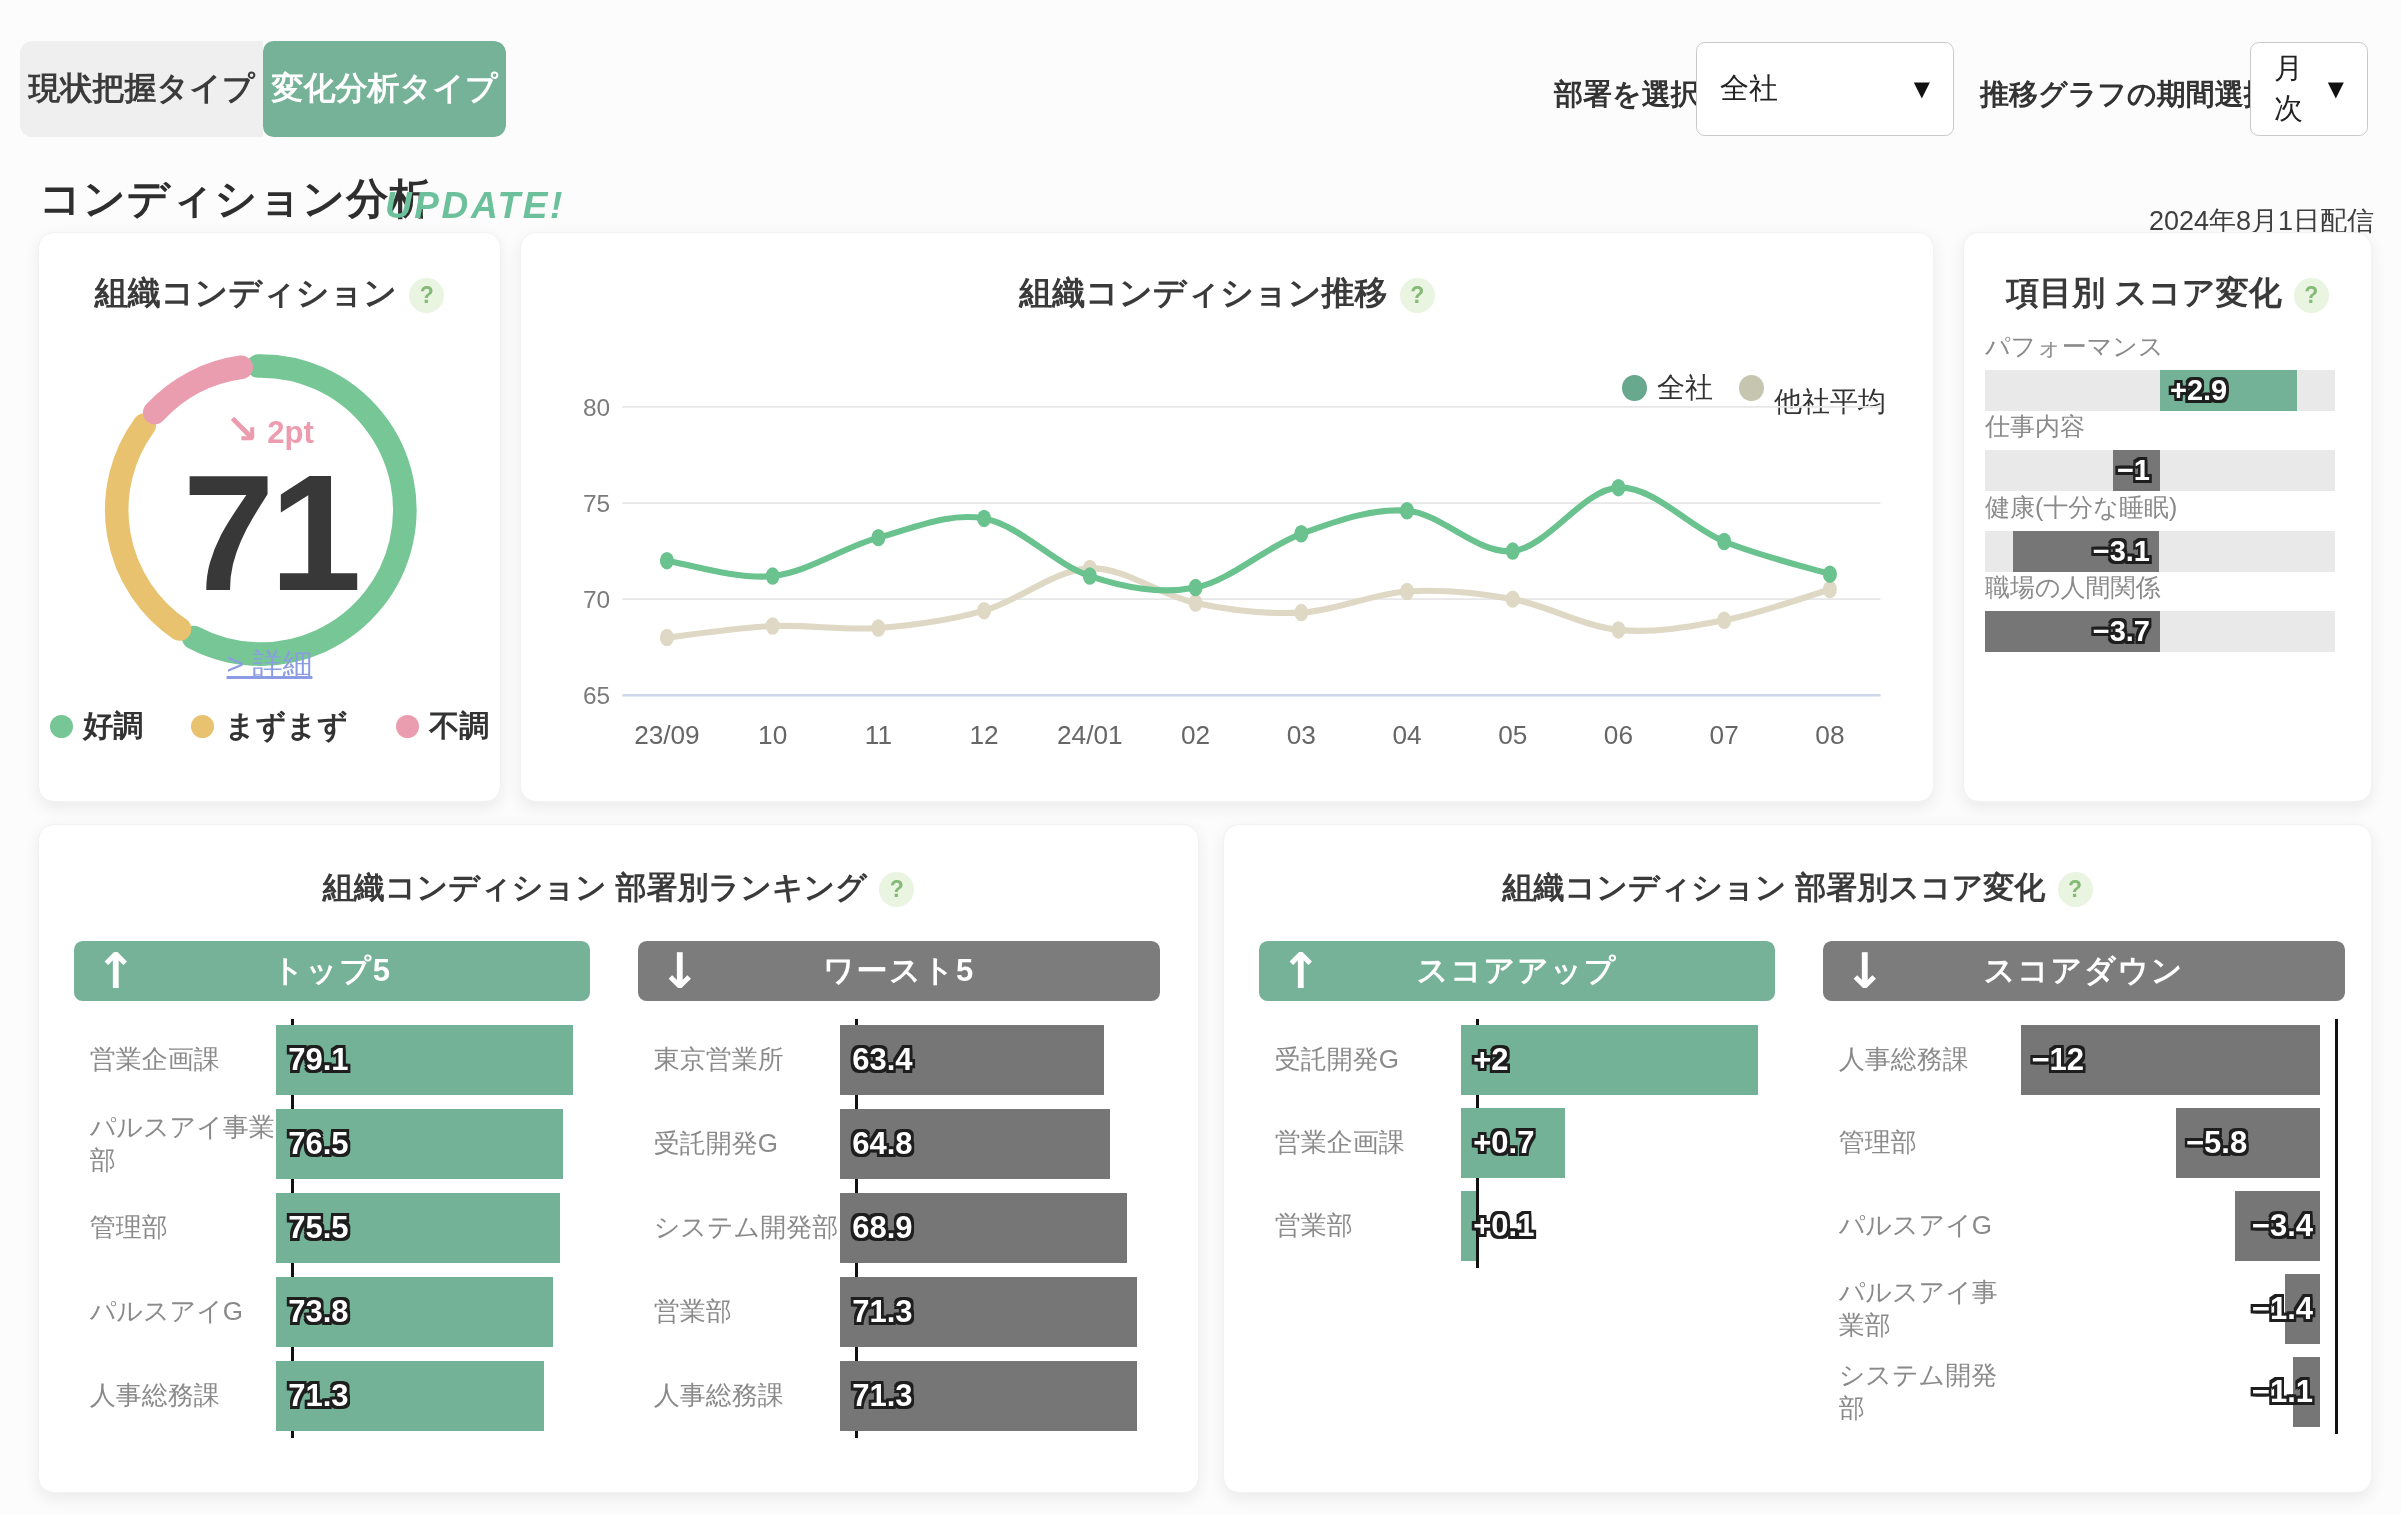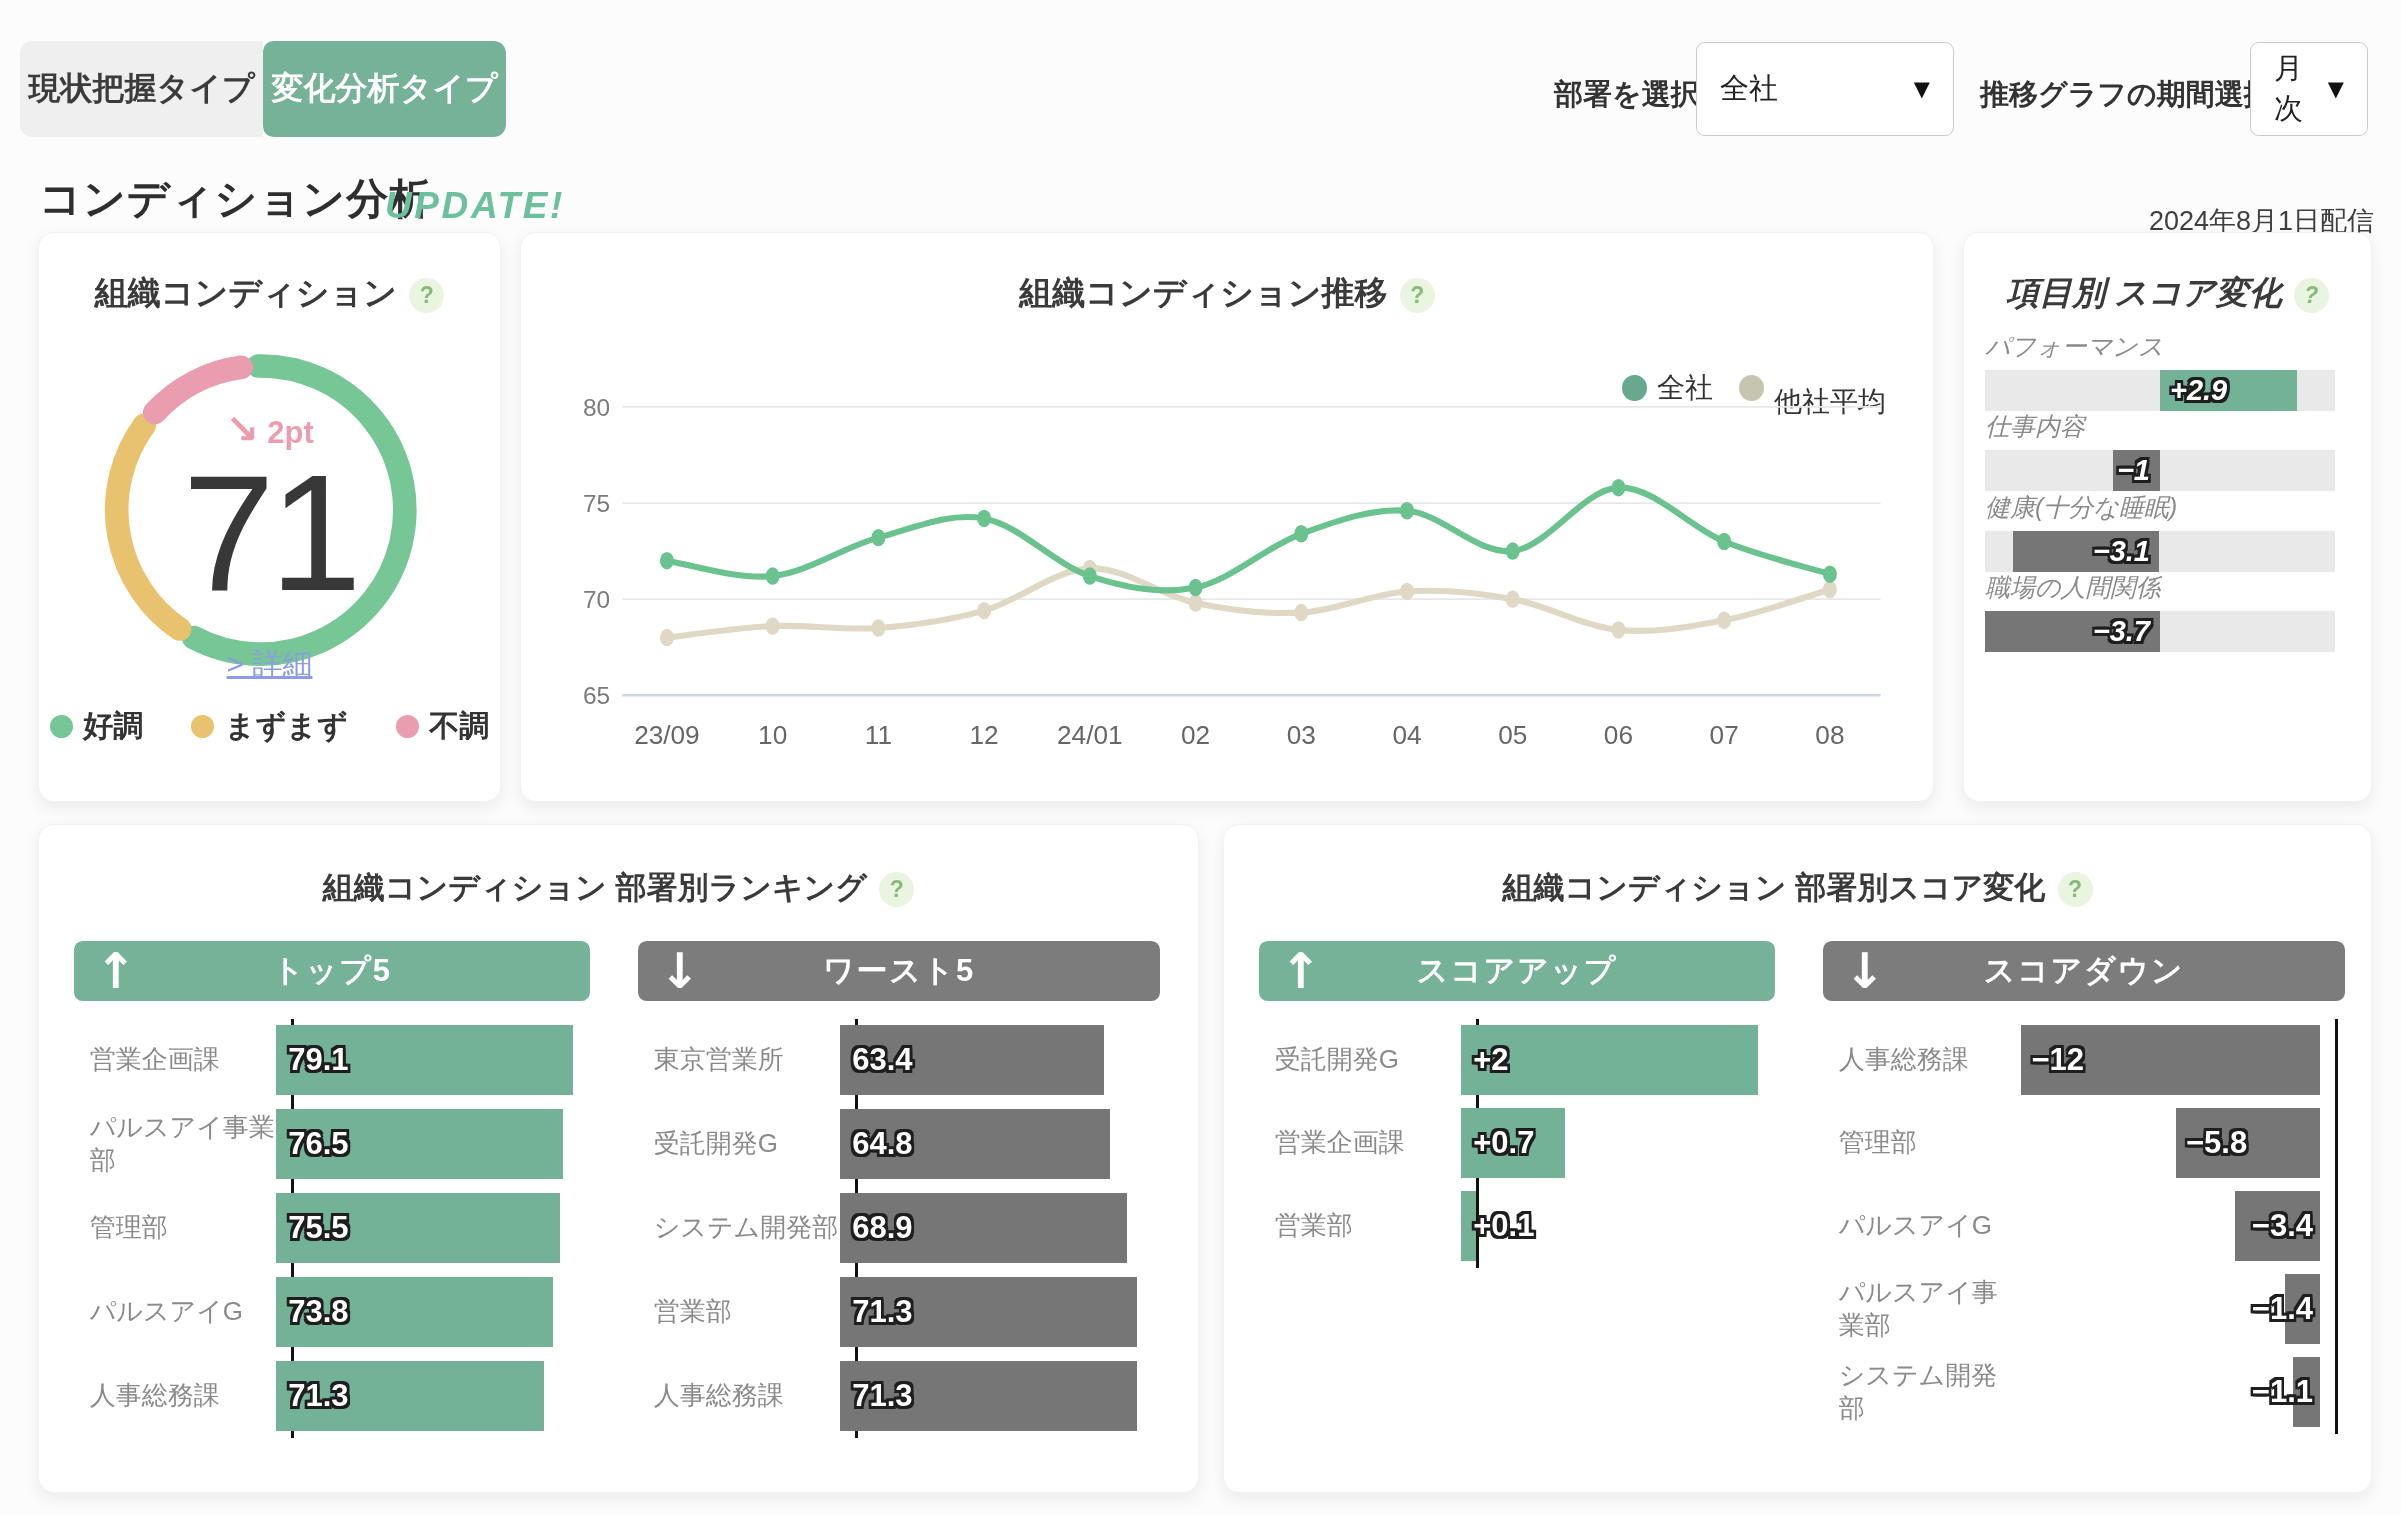--- a/index.html
+++ b/index.html
@@ -24,21 +24,21 @@
   
   .card-title{position:absolute;left:0;right:0;top:38px;text-align:center;font-size:33px;font-weight:800;color:#3a3a3a;}
   .help-badge{display:inline-flex;align-items:center;justify-content:center;width:35px;height:35px;
               border-radius:50%;background:#e9f4e1;color:#85ba78;font-size:23px;font-weight:700;
               margin-left:12.2px;vertical-align:middle;cursor:pointer;}
   .vlabel{position:absolute;font-size:31px;font-weight:800;color:#fff;white-space:nowrap;
           text-shadow:-2.6px -2.6px 0 #1e1e1e,2.6px -2.6px 0 #1e1e1e,-2.6px 2.6px 0 #1e1e1e,2.6px 2.6px 0 #1e1e1e,
                       -2.6px 0 0 #1e1e1e,2.6px 0 0 #1e1e1e,0 -2.6px 0 #1e1e1e,0 2.6px 0 #1e1e1e;}
   #delta-row{top:173px;font-size:31px;font-weight:800;color:#ec9cae;}
   #delta-row .arrow{font-family:"DejaVu Sans",sans-serif;font-size:40px;font-weight:700;}
-  #score-num{top:217px;font-size:166px;font-weight:400;color:#383838;letter-spacing:-5.2px;line-height:1;}
+  #score-num{top:217px;font-size:166px;font-weight:700;color:#383838;letter-spacing:-5.2px;line-height:1;}
   #detail-link{top:411px;font-size:30px;color:#8b9ce4;text-decoration:underline;cursor:pointer;}
   .legend-row{position:absolute;left:0;right:0;display:flex;justify-content:center;gap:35px;align-items:center;}
   .legend-item{display:flex;align-items:center;gap:10.5px;font-size:30px;font-weight:700;color:#333;}
   .legend-dot{width:23px;height:23px;border-radius:50%;}
   
   #trend-legend{top:122px;right:47px;left:auto;justify-content:flex-end;gap:26px;}
   #trend-legend .legend-item{font-weight:400;}
   
   .ic-row{position:absolute;left:21px;width:350px;}
   .ic-label{font-size:25px;color:#8a8a8a;margin-bottom:7px;}
@@ -177,21 +177,21 @@
         <ellipse cx="772" cy="405.8000000000001" rx="8" ry="10" fill="#6ac28e"></ellipse>
         <ellipse cx="893" cy="344.1999999999999" rx="8" ry="10" fill="#6ac28e"></ellipse>
         <ellipse cx="1014" cy="317.8000000000001" rx="8" ry="10" fill="#6ac28e"></ellipse>
         <ellipse cx="1135" cy="364" rx="8" ry="10" fill="#6ac28e"></ellipse>
         <ellipse cx="1256" cy="291.4000000000001" rx="8" ry="10" fill="#6ac28e"></ellipse>
         <ellipse cx="1377" cy="353" rx="8" ry="10" fill="#6ac28e"></ellipse>
         <ellipse cx="1498" cy="390.4000000000001" rx="8" ry="10" fill="#6ac28e"></ellipse>
       </svg>
   </div>
 
-  <div class="card" style="left:1963px;top:232px;width:407px;height:568px;font-style:italic;">
+  <div class="card" style="left:1963px;top:232px;width:407px;height:568px;">
     <div class="card-title">
       <span>項目別 スコア変化</span><span class="help-badge">?</span>
     </div>
     <div id="item-rows">
         <div class="ic-row" style="top: 97px;">
           <div class="ic-label">パフォーマンス</div>
           <div class="ic-track">
             <div class="ic-bar" style="width: 137px; left: 175px; background: rgb(115, 178, 150);"></div>
             <div class="vlabel ic-val" style="left: 185px;">+2.9</div>
           </div>

